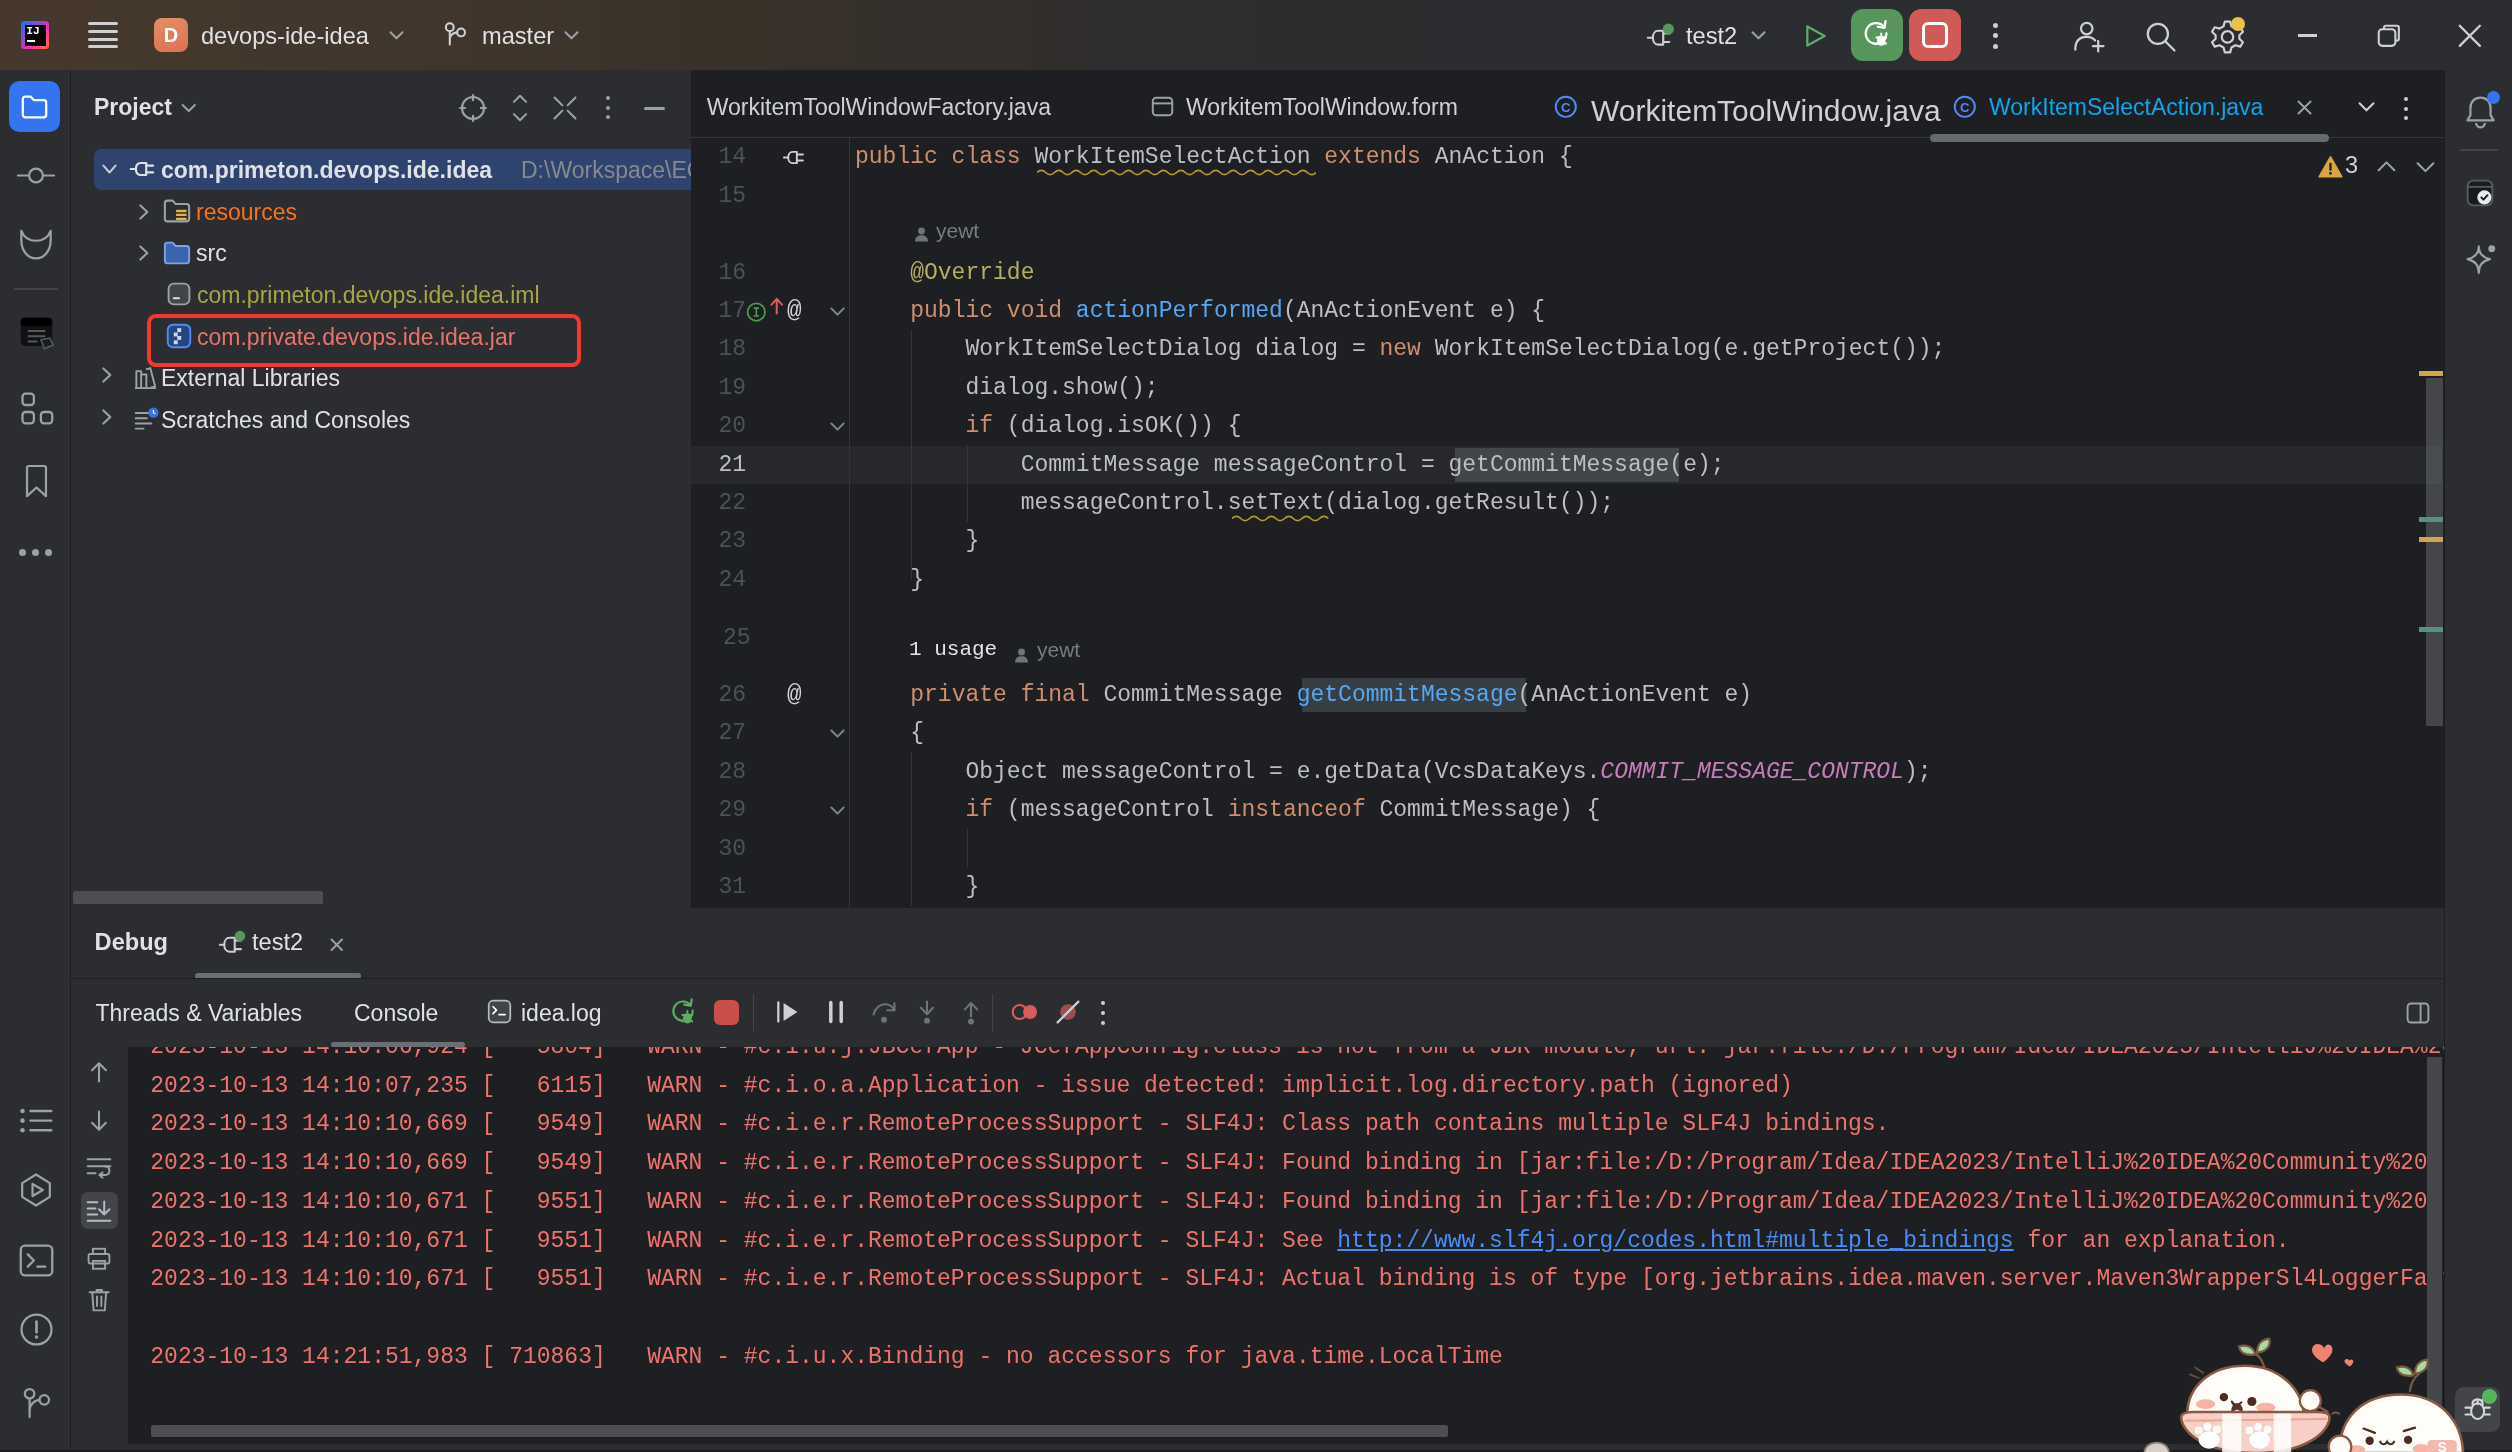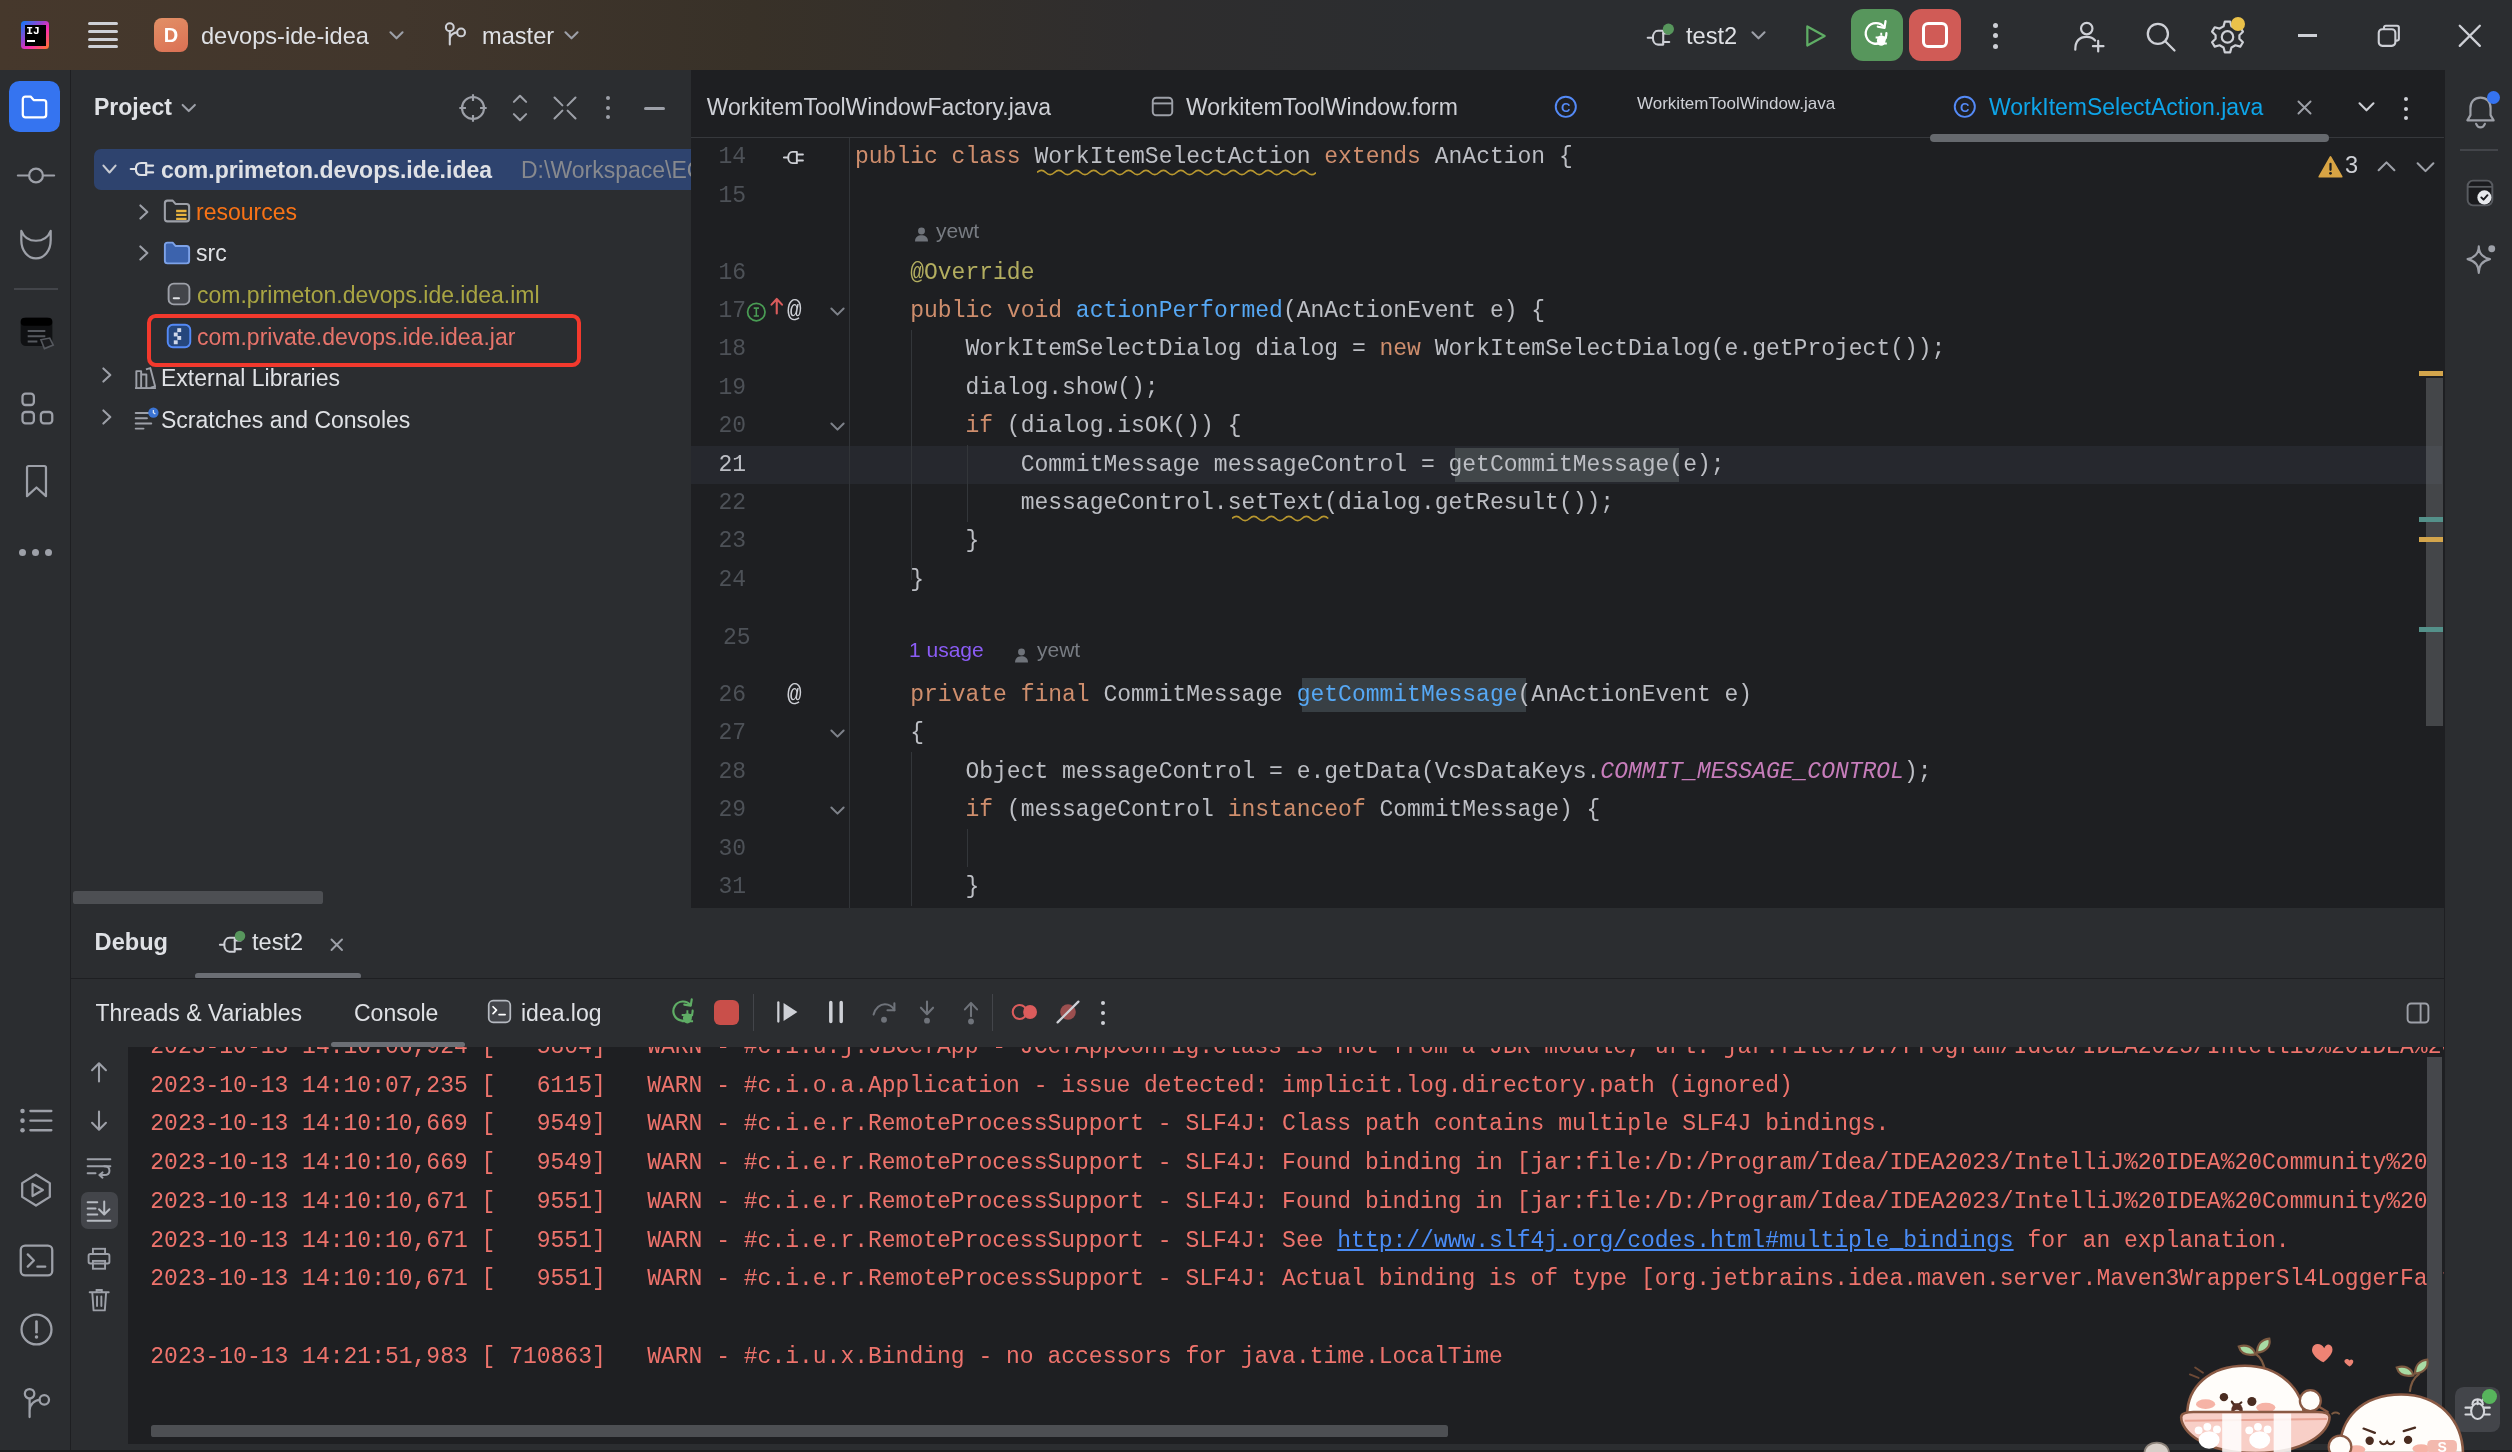--- a/index.html
+++ b/index.html
@@ -269,21 +269,21 @@
   <div class="abs" style="left:15.7px;top:24.4px;font-size:23px;color:#ced0d6;">WorkitemToolWindowFactory.java</div>
   <svg class="abs" style="left:460px;top:25px;" width="23" height="23" viewBox="0 0 26 26">
     <rect x="2" y="3" width="22" height="20" rx="4" stroke="#9da0a8" stroke-width="2.2" fill="none"></rect>
     <path d="M2 9.5 L24 9.5" stroke="#9da0a8" stroke-width="2.2"></path>
   </svg>
   <div class="abs" style="left:495px;top:24.4px;font-size:23px;color:#ced0d6;">WorkitemToolWindow.form</div>
   <svg class="abs" style="left:863px;top:25px;" width="23.6" height="23.6" viewBox="0 0 27 27">
     <circle cx="13.5" cy="13.5" r="11.5" stroke="#548af7" stroke-width="2.2" fill="none"></circle>
     <text x="13.5" y="19" font-size="15" font-weight="bold" fill="#548af7" text-anchor="middle" font-family="Liberation Sans">C</text>
   </svg>
-  <div class="abs" style="left:900px;top:24.4px;font-size:17px;color:#ced0d6;margin-left:46px;">WorkitemToolWindow.java</div>
+  <div class="abs" style="left:900px;top:24.4px;font-size:30px;color:#ced0d6;">WorkitemToolWindow.java</div>
   <svg class="abs" style="left:1262px;top:25px;" width="23.6" height="23.6" viewBox="0 0 27 27">
     <circle cx="13.5" cy="13.5" r="11.5" stroke="#548af7" stroke-width="2.2" fill="none"></circle>
     <text x="13.5" y="19" font-size="15" font-weight="bold" fill="#548af7" text-anchor="middle" font-family="Liberation Sans">C</text>
   </svg>
   <div class="abs" style="left:1298px;top:24.4px;font-size:23px;color:#0ea5e9;">WorkItemSelectAction.java</div>
   <svg class="abs" style="left:1604px;top:28px;" width="19" height="19" viewBox="0 0 22 22">
       <path d="M4 4 L18 18 M18 4 L4 18" stroke="#9da0a8" stroke-width="2.2" stroke-linecap="round"></path>
     </svg>
   <div class="abs" style="left:1239px;top:64px;width:399px;height:7.9px;border-radius:3.9px;background:#66696e;"></div>
   <svg class="abs" style="left:1665px;top:29px;" width="21" height="15.7" viewBox="0 0 24 18">
@@ -366,21 +366,21 @@
   <div class="codeline" style="top:644px;">    {</div>
   <div class="codeline" style="top:683px;">        Object messageControl = e.getData(VcsDataKeys.<span class="const">COMMIT_MESSAGE_CONTROL</span>);</div>
   <div class="codeline" style="top:721px;">        <span class="kw">if </span>(messageControl <span class="kw">instanceof </span>CommitMessage) {</div>
   <div class="codeline" style="top:798px;">        }</div>
 
   <svg class="abs" style="left:221px;top:155px;" width="19" height="19" viewBox="0 0 22 22">
     <circle cx="11" cy="7" r="4" fill="#6f737a"></circle>
     <path d="M3.5 19 C3.5 14 7 12 11 12 C15 12 18.5 14 18.5 19 Z" fill="#6f737a"></path>
   </svg>
   <div class="abs" style="left:245px;top:149px;font-size:21px;color:#787c83;">yewt</div>
-  <div class="abs" style="left:218px;top:568px;font-size:21px;color:#8b5cf6;">1 usage</div>
+  <div class="abs" style="left:218px;top:568px;font-size:21px;color:#e5e5e5;font-family:Liberation Mono, monospace;">1 usage</div>
   <svg class="abs" style="left:321px;top:576px;" width="19" height="19" viewBox="0 0 22 22">
     <circle cx="11" cy="7" r="4" fill="#6f737a"></circle>
     <path d="M3.5 19 C3.5 14 7 12 11 12 C15 12 18.5 14 18.5 19 Z" fill="#6f737a"></path>
   </svg>
   <div class="abs" style="left:346px;top:568px;font-size:21px;color:#787c83;">yewt</div>
 
   <svg class="abs" style="left:346px;top:99px;" width="279" height="7" viewBox="0 0 320 8">
       <path d="M0 4 Q5 -1 10 4 Q15 9 20 4 Q25 -1 30 4 Q35 9 40 4 Q45 -1 50 4 Q55 9 60 4 Q65 -1 70 4 Q75 9 80 4 Q85 -1 90 4 Q95 9 100 4 Q105 -1 110 4 Q115 9 120 4 Q125 -1 130 4 Q135 9 140 4 Q145 -1 150 4 Q155 9 160 4 Q165 -1 170 4 Q175 9 180 4 Q185 -1 190 4 Q195 9 200 4 Q205 -1 210 4 Q215 9 220 4 Q225 -1 230 4 Q235 9 240 4 Q245 -1 250 4 Q255 9 260 4 Q265 -1 270 4 Q275 9 280 4 Q285 -1 290 4 Q295 9 300 4 Q305 -1 310 4 Q315 9 320 4" stroke="#b8972f" stroke-width="2" fill="none"></path>
     </svg>
   <svg class="abs" style="left:541px;top:445px;" width="98" height="7" viewBox="0 0 112 8">

